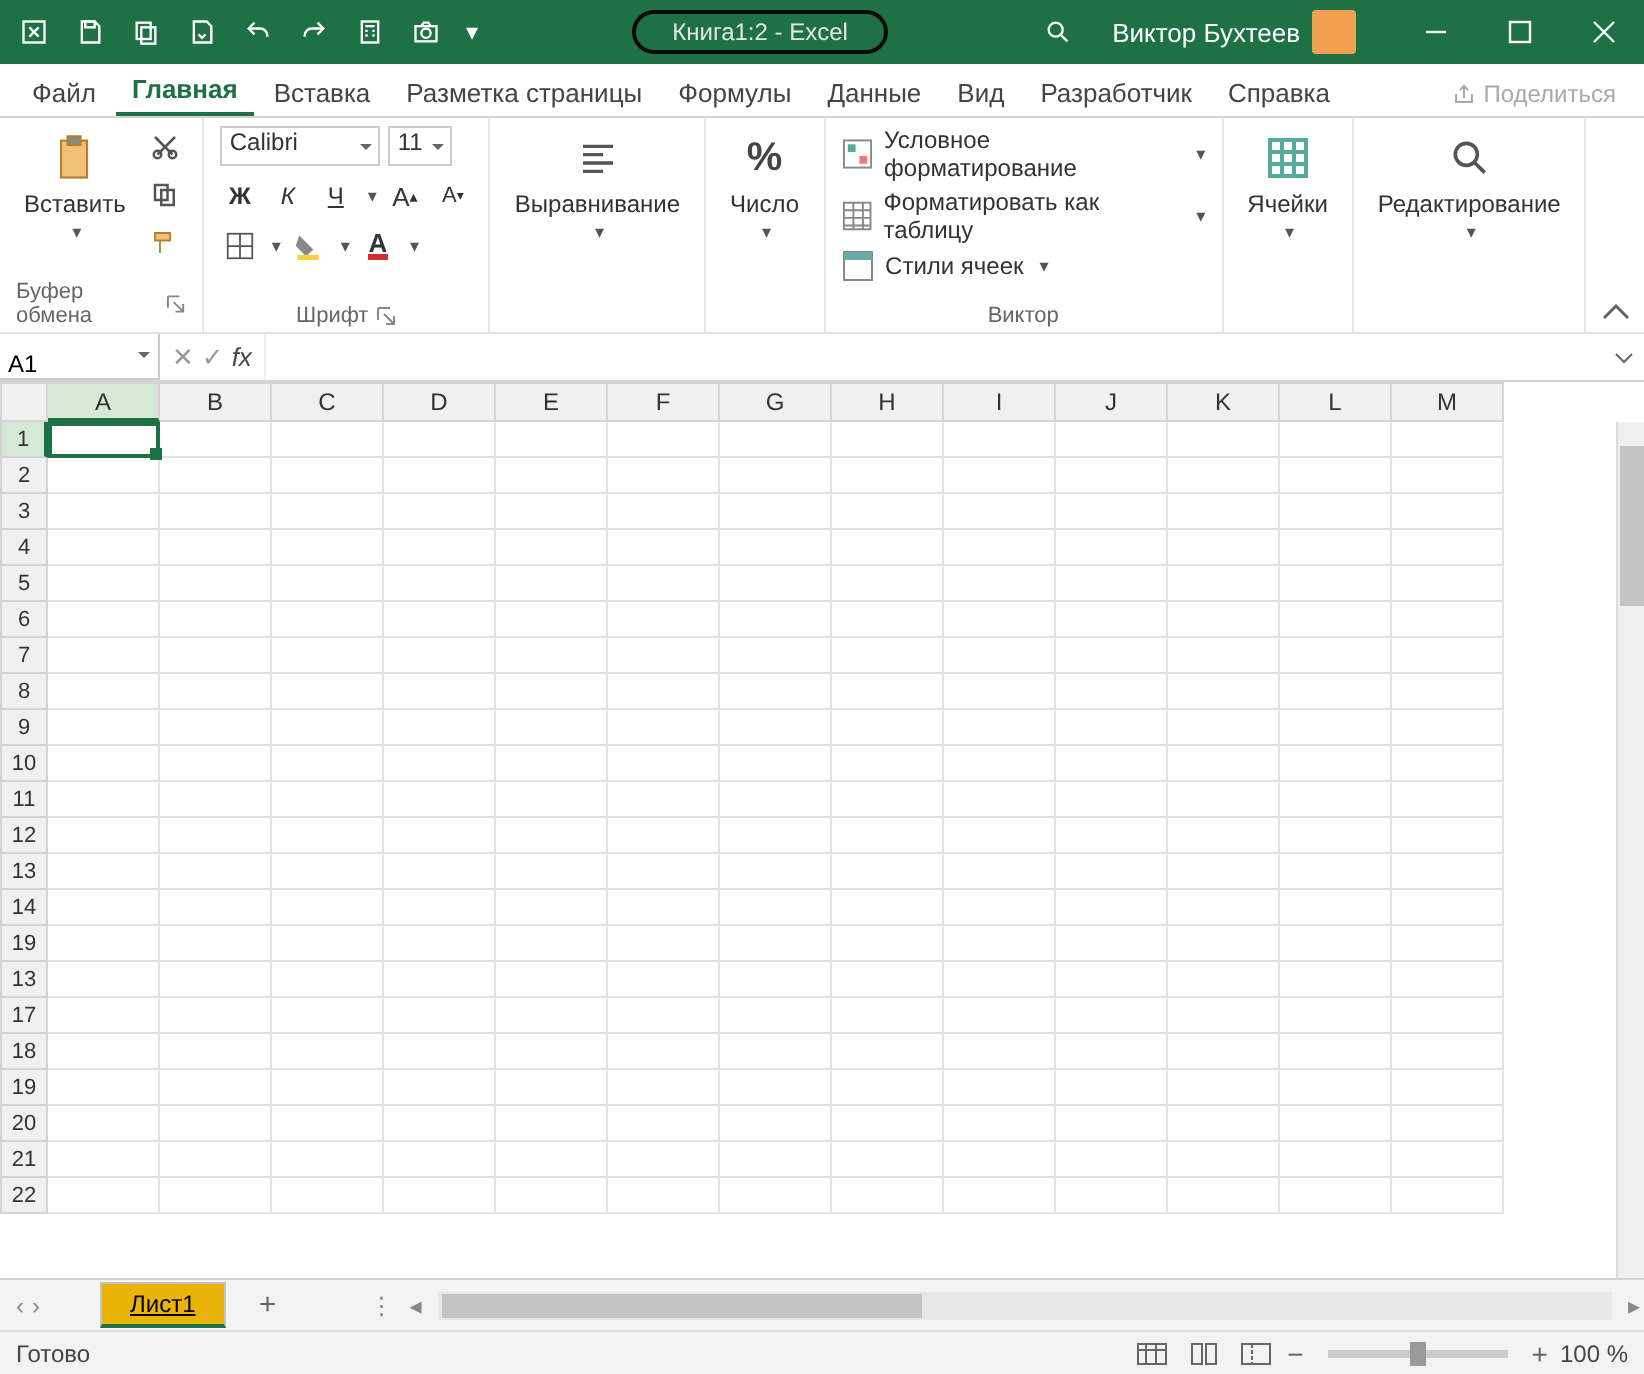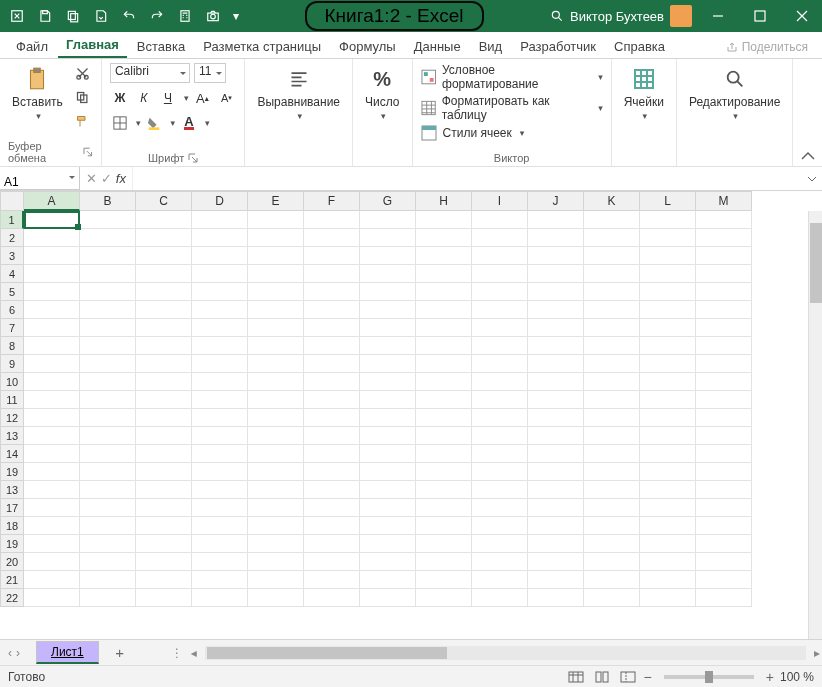--- a/index.html
+++ b/index.html
@@ -2,22 +2,22 @@
 <html><head>
 <meta charset="utf-8">
 <style>
 * { margin: 0; padding: 0; box-sizing: border-box; font-family: 'Segoe UI', Tahoma, sans-serif; }
 body { width: 822px; height: 687px; overflow: hidden; background: #fff; display: flex; flex-direction: column; font-size: 12px; }
 .titlebar { background: #1e7145; height: 32px; display: flex; align-items: center; color: #fff; padding: 0 6px; }
 .qat { display: flex; align-items: center; gap: 6px; }
 .qat-btn { width: 22px; height: 22px; display: flex; align-items: center; justify-content: center; color: #fff; }
 .qat-btn svg { width: 14px; height: 14px; }
 .title-wrap { flex: 1; display: flex; justify-content: center; align-items: center; }
-.title-highlight { border: 2px solid #0a0a0a; border-radius: 12px; padding: 2px 18px; color: #000000; font-size: 19px; }
-.title-right { display: flex; gap: 2px; }
+.title-highlight { border: 2px solid #0a0a0a; border-radius: 12px; padding: 2px 18px; color: #e5e5e5; font-size: 12px; }
+.title-right { display: flex; gap: 16px; }
 .user { display: flex; align-items: center; gap: 6px; font-size: 13px; }
 .avatar { width: 22px; height: 22px; background: #f0a050; border-radius: 2px; }
 .winbtns { display: flex; gap: 14px; margin-left: 10px; }
 .winbtn { width: 28px; height: 22px; display: flex; align-items: center; justify-content: center; color: #fff; }
 
 .tabs { height: 27px; display: flex; align-items: flex-end; padding: 0 8px; background: #fff; border-bottom: 1px solid #d4d4d4; gap: 2px; }
 .tab { padding: 6px 8px 4px; font-size: 13px; color: #444; cursor: pointer; }
 .tab.active { font-weight: 600; color: #1e7145; border-bottom: 2px solid #1e7145; }
 .share { margin-left: auto; color: #aaa; display: flex; align-items: center; gap: 4px; font-size: 12px; padding: 4px 6px; }
 
@@ -61,21 +61,21 @@
 .cells { position: absolute; left: 24px; top: 20px; }
 .crow { display: flex; }
 .cell { width: 56px; height: 18px; border-right: 1px solid #e3e3e3; border-bottom: 1px solid #e3e3e3; }
 .selbox { position: absolute; left: 24px; top: 20px; width: 56px; height: 18px; border: 2px solid #1e7145; pointer-events: none; }
 .selbox::after { content: ''; position: absolute; right: -3px; bottom: -3px; width: 6px; height: 6px; background: #1e7145; }
 .vscroll { position: absolute; right: 0; top: 20px; width: 14px; bottom: 0; background: #f0f0f0; border-left: 1px solid #ddd; }
 .vthumb { width: 12px; height: 80px; background: #c4c4c4; margin: 12px auto 0; }
 
 .sheets-row { height: 26px; display: flex; align-items: center; border-top: 1px solid #d4d4d4; background: #f3f3f3; }
 .sheet-nav { display: flex; gap: 4px; padding: 0 8px; color: #888; }
-.sheet-tab { background: #c4b5fd; border: 1px solid #c4c4c4; border-bottom: 2px solid #1e7145; padding: 3px 14px; font-size: 12px; margin-left: 8px; text-decoration: underline; }
+.sheet-tab { background: #eab308; border: 1px solid #c4c4c4; border-bottom: 2px solid #1e7145; padding: 3px 14px; font-size: 12px; margin-left: 22px; text-decoration: underline; }
 .sheet-add { width: 22px; height: 22px; display: flex; align-items: center; justify-content: center; color: #666; margin-left: 10px; font-size: 15px; }
 .hscroll { flex: 1; display: flex; align-items: center; margin-left: 40px; color: #888; }
 .hscroll-track { flex: 1; height: 14px; background: #e8e8e8; position: relative; margin: 0 6px; }
 .hscroll-thumb { position: absolute; left: 2px; top: 1px; height: 12px; width: 240px; background: #c4c4c4; }
 .hend { width: 10px; text-align: center; }
 
 .status { height: 22px; background: #f3f3f3; display: flex; align-items: center; padding: 0 8px; font-size: 12px; color: #444; border-top: 1px solid #ddd; }
 .status-right { margin-left: auto; display: flex; align-items: center; gap: 6px; }
 .viewbtn { width: 20px; height: 16px; display: flex; align-items: center; justify-content: center; color: #666; }
 .zoom-slider { width: 90px; height: 4px; background: #ccc; position: relative; margin: 0 6px; }

